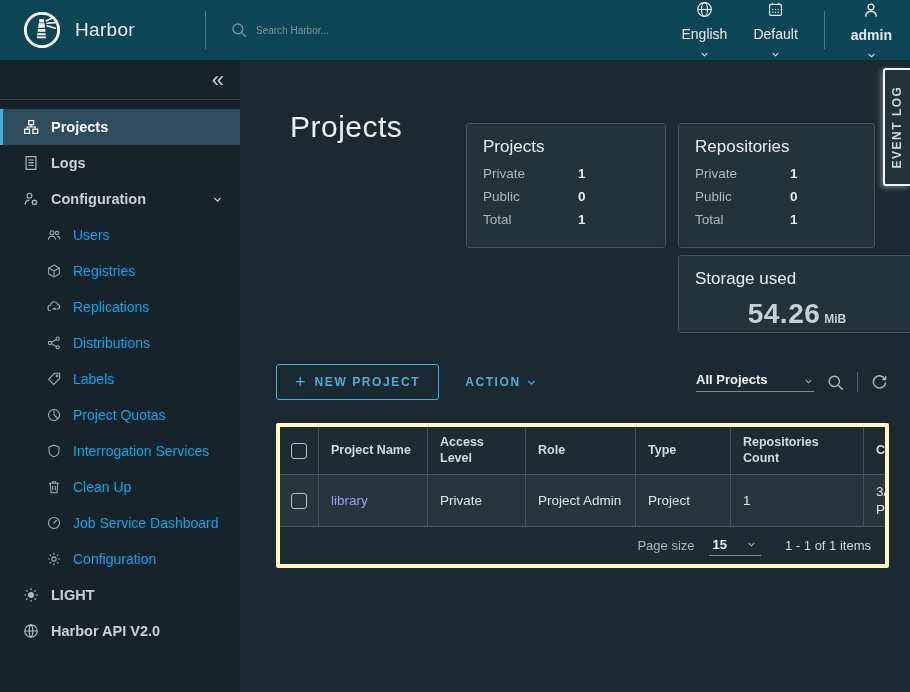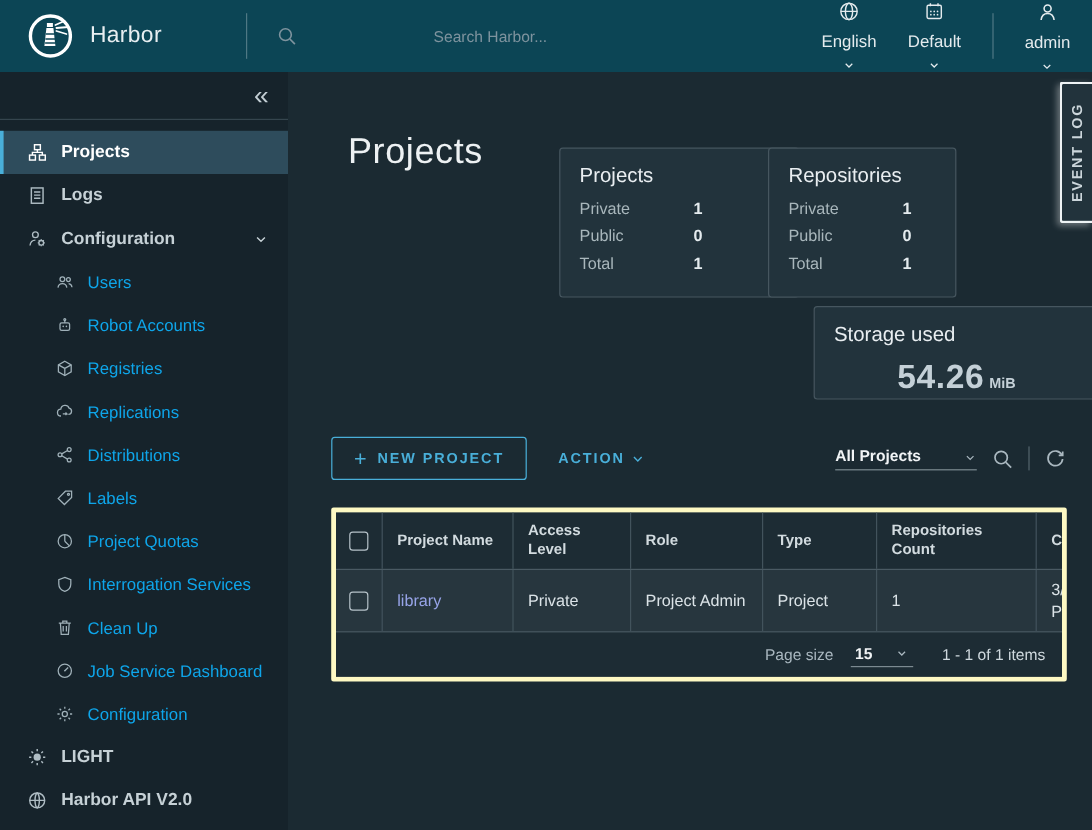--- a/index.html
+++ b/index.html
@@ -8,25 +8,25 @@
   .app { position:relative; width:910px; height:692px; background:#1b2a32; overflow:hidden; }
 
   
   .header { position:absolute; top:0; left:0; width:910px; height:60px; background:#0c4555;
             display:flex; align-items:center; color:#e8eef1; z-index:30; }
   .brand { display:flex; align-items:center; gap:13px; padding-left:22px; width:205px; }
   .brand-name { font-size:19px; font-weight:500; letter-spacing:.3px; }
   .hdr-vdiv { width:1px; height:38px; background:rgba(255,255,255,.28); }
   .hdr-search { display:flex; align-items:center; gap:8px; margin-left:24px; color:#7e939e; flex:0 0 auto; }
   .hdr-search input { background:transparent; border:none; outline:none; color:#22c55e;
-                      font-family:inherit; font-size:13px; width:200px;text-align:right; }
+                      font-family:inherit; font-size:10px; width:200px; }
   .hdr-search input::placeholder { color:#7e939e; }
   .hdr-right { margin-left:auto; display:flex; align-items:center; gap:26px; padding-right:18px; }
   .hdr-item { display:flex; align-items:center; gap:7px; font-size:14px; color:#e4ebee; cursor:pointer;flex-direction:column; }
-  .hdr-item.bold { font-weight:400; }
+  .hdr-item.bold { font-weight:700; }
   .chev { display:inline-block; width:11px; height:11px; }
   .svgi { display:block; }
 
   
   .sidebar { position:absolute; top:60px; left:0; width:240px; height:632px; background:#16232b; z-index:20; }
   .collapse-row { height:40px; display:flex; align-items:center; justify-content:flex-end;
                   padding-right:16px; border-bottom:1px solid #35454e; }
   .collapse-glyph { font-size:22px; line-height:1; color:#c3ced4; cursor:pointer; }
   .nav { padding-top:9px; }
   .nav-item { height:36px; display:flex; align-items:center; gap:11px; padding-left:22px;
@@ -38,21 +38,21 @@
   .nav-item.active { background:#2e4c5c; border-left:3px solid #49afd9; padding-left:19px; color:#ffffff; }
   .nav-item.active .nicon { color:#ffffff; }
   .nav-caret { position:absolute; right:16px; width:13px; height:13px; color:#c6d1d6; }
 
   
   .page-title { position:absolute; left:290px; top:110px; font-size:30px; font-weight:300;
                 color:#edf1f3; letter-spacing:.5px; }
   .card { position:absolute; background:#22333c; border:1px solid #46565f; border-radius:3px;
           padding:13px 16px; color:#e9eef1; }
   .card-projects     { left:466px; top:123px; width:200px; height:125px; }
-  .card-repositories { left:640px; top:123px; width:157px; height:125px; }
+  .card-repositories { left:678px; top:123px; width:197px; height:125px; }
   .card-storage      { left:678px; top:255px; width:238px; height:78px; }
   .card-title { font-size:17px; font-weight:400; margin-bottom:9px; }
   .stat-row { display:flex; margin-top:8px; font-size:13.5px; }
   .stat-row .sl { flex:0 0 95px; color:#a9b7bc; }
   .stat-row .sv { font-weight:700; color:#e4ebee; }
   .storage-val { text-align:center; margin-top:2px; color:#c4d0d7; }
   .storage-num { font-size:28px; font-weight:700; letter-spacing:.5px; }
   .storage-unit { font-size:12px; font-weight:700; margin-left:4px; }
 
   
@@ -210,30 +210,20 @@
       <div class="nav-item sub">
         <svg class="nicon" viewBox="0 0 24 24" fill="none" stroke="currentColor" stroke-width="1.6">
           <circle cx="9" cy="8.5" r="3"></circle>
             <path d="M3.5 19c.4-3.2 2.5-5 5.5-5s5.1 1.8 5.5 5"></path>
             <circle cx="16.5" cy="9" r="2.4"></circle>
             <path d="M16.8 14c2.4.3 3.9 2 4.2 4.6"></path>
         </svg>
         <span>Users</span>
       </div>
 
-      <div class="nav-item sub">
-        <svg class="nicon" viewBox="0 0 24 24" fill="none" stroke="currentColor" stroke-width="1.6">
-          <rect x="6" y="9" width="12" height="9.5" rx="2"></rect>
-            <circle cx="10" cy="13.5" r="1" fill="currentColor" stroke="none"></circle>
-            <circle cx="14" cy="13.5" r="1" fill="currentColor" stroke="none"></circle>
-            <path d="M12 9V6.3"></path>
-            <circle cx="12" cy="5" r="1.2"></circle>
-        </svg>
-        <span>Robot Accounts</span>
-      </div>
 
       <div class="nav-item sub">
         <svg class="nicon" viewBox="0 0 24 24" fill="none" stroke="currentColor" stroke-width="1.6">
           <path d="M12 3l8 4.6v8.8L12 21l-8-4.6V7.6z"></path>
             <path d="M12 12l8-4.4M12 12L4 7.6M12 12v9"></path>
         </svg>
         <span>Registries</span>
       </div>
 
       <div class="nav-item sub">

